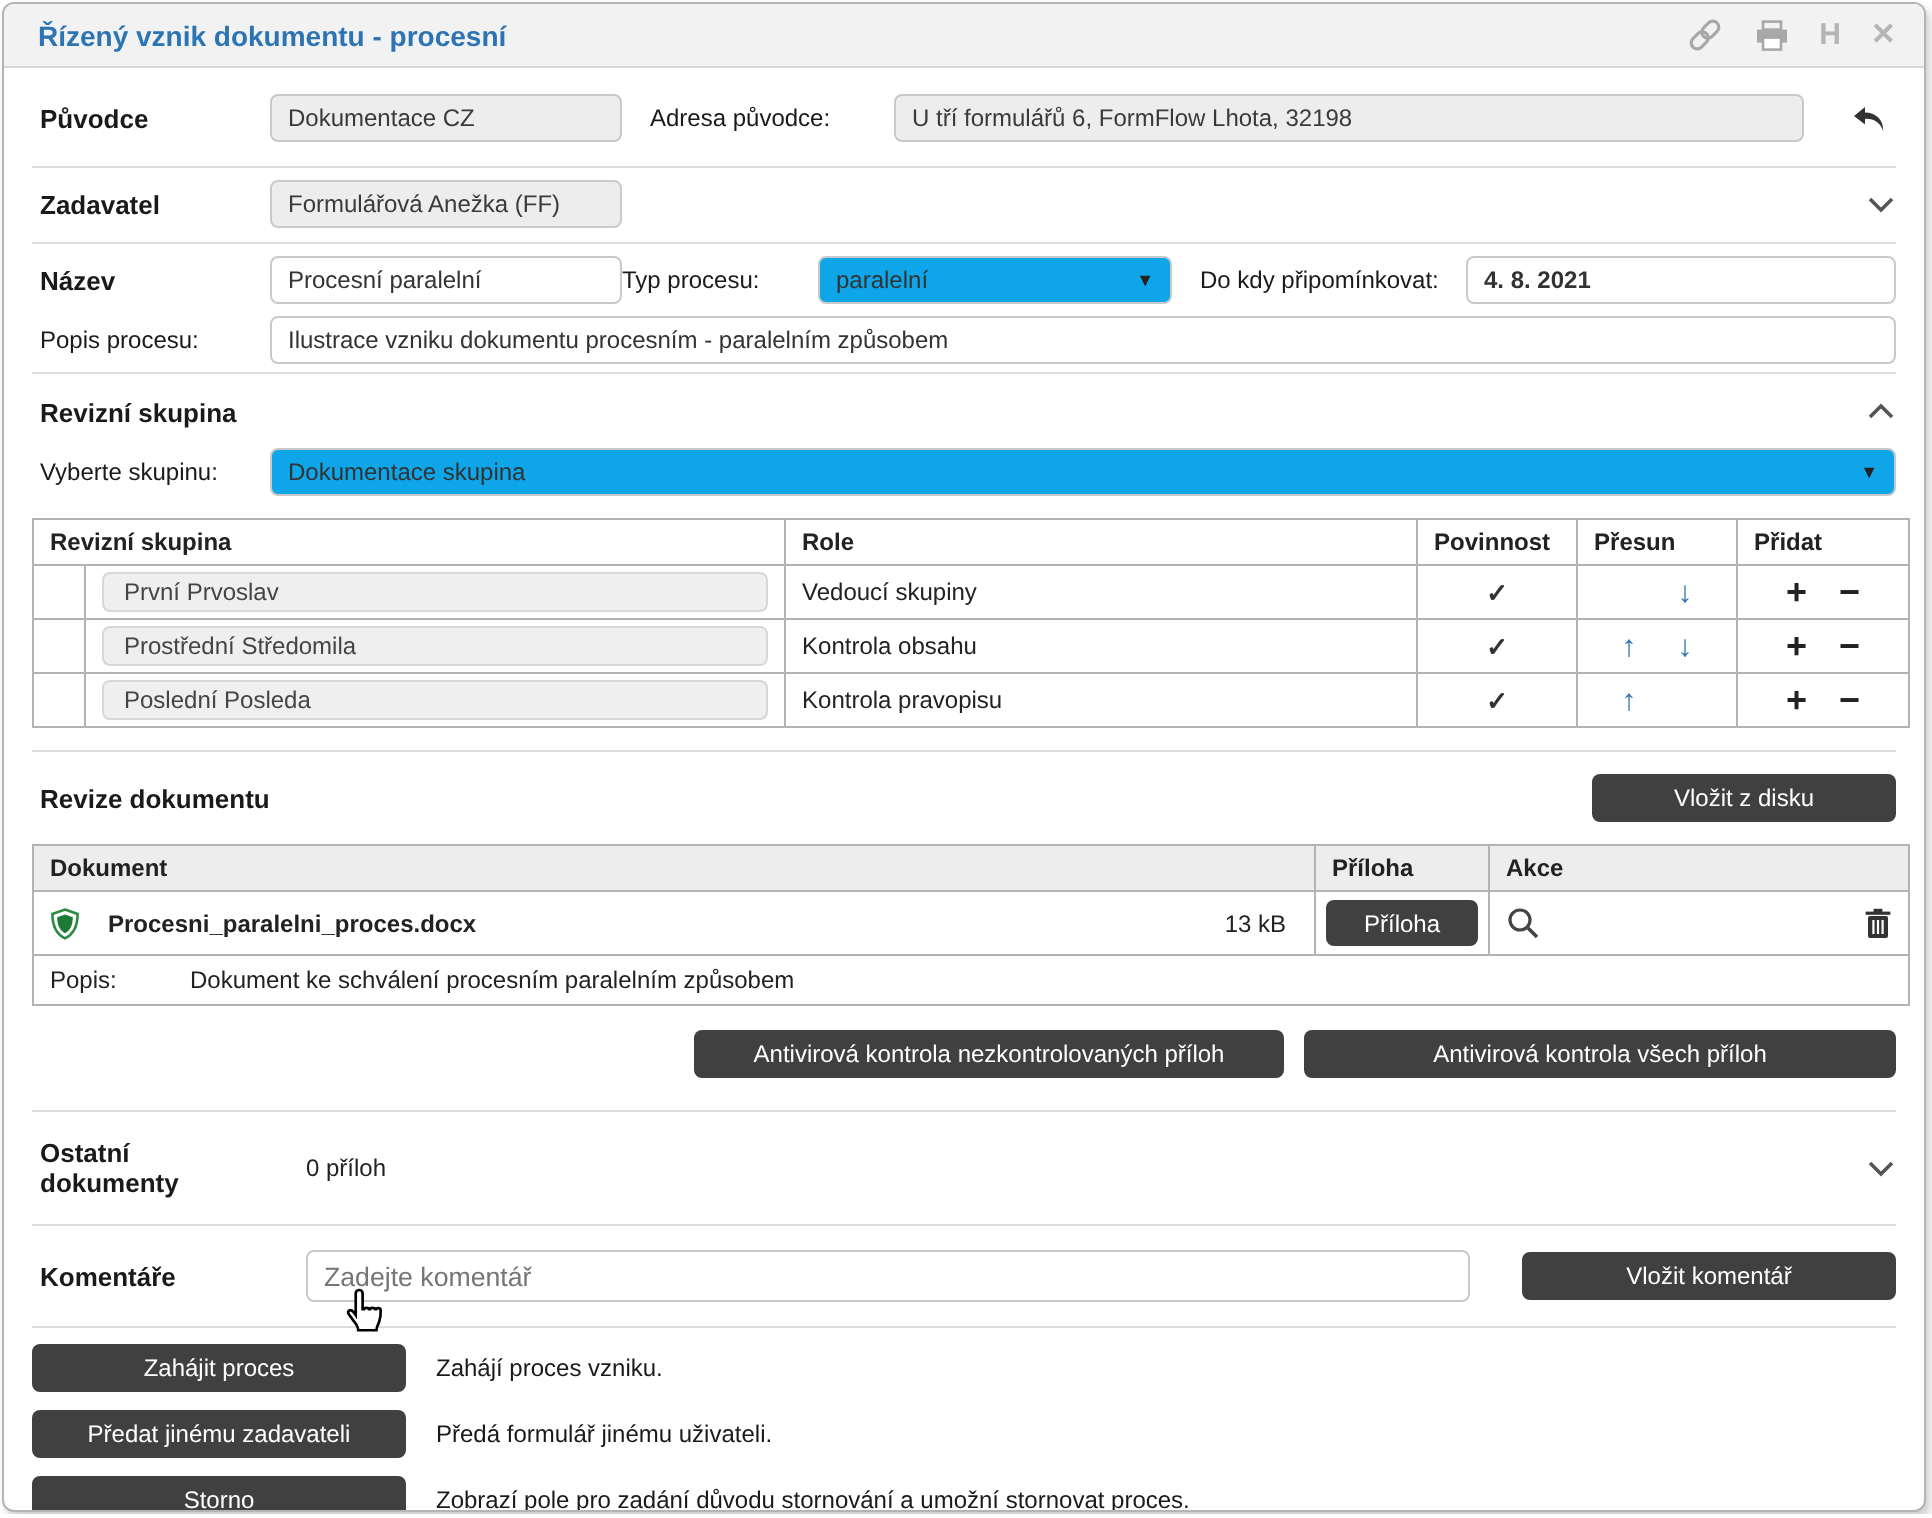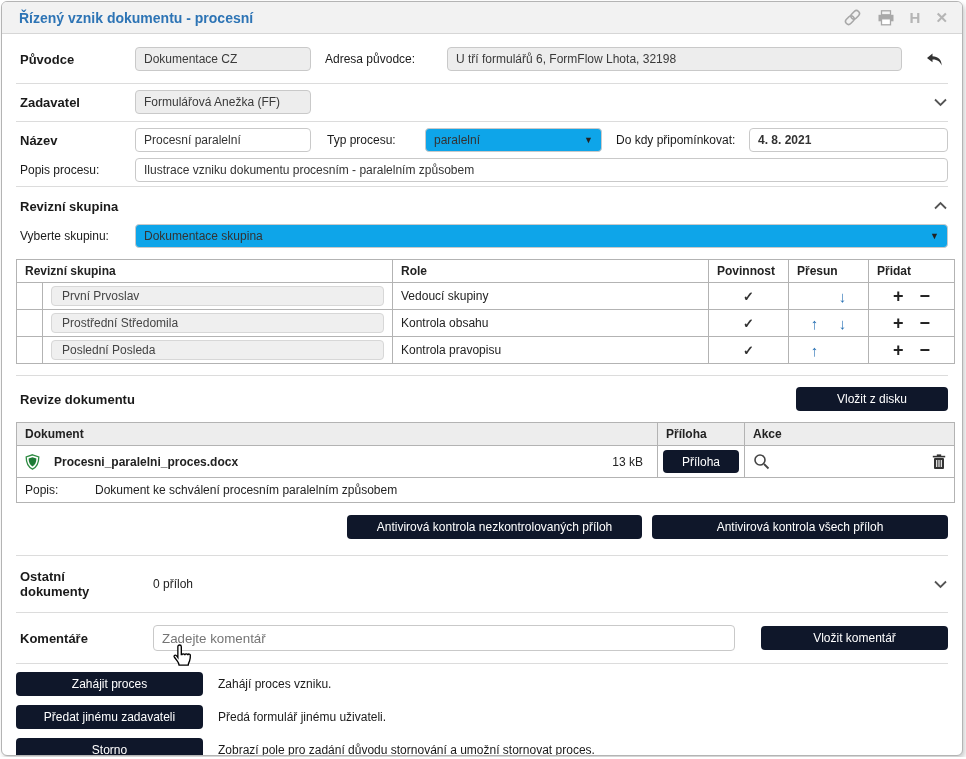--- a/index.html
+++ b/index.html
@@ -23,21 +23,21 @@
   .sect{border-bottom:1px solid #dcdcdc;}
   .frow{display:flex;align-items:center;}
   .lbl-main{width:119px;font-weight:bold;font-size:13px;color:#1a1a1a;flex:none;padding-left:4px;}
   .lbl{color:#1a1a1a;}
   .input{height:24px;line-height:22px;border:1px solid #c9c9c9;border-radius:4px;
     padding:0 8px;background:#fff;color:#333;white-space:nowrap;overflow:hidden;}
   .input.ro{background:#ededed;color:#3a3a3a;}
   .select{height:24px;line-height:22px;border:1px solid #c9c9c9;border-radius:4px;
     background:#0ea5e9;color:#333;display:flex;align-items:center;padding:0 8px;cursor:pointer;}
   .select .caret{margin-left:auto;font-size:9px;color:#222;}
-  .btn{background:#0f172a;color:#fff;border:none;border-radius:4px;height:24px;
+  .btn{background:#404040;color:#fff;border:none;border-radius:4px;height:24px;
     font-family:"Liberation Sans",sans-serif;font-size:12px;cursor:pointer;
     display:flex;align-items:center;justify-content:center;padding:0 12px;}
   .chev{margin-left:auto;display:flex;cursor:pointer;flex:none;}
   .heading{font-weight:bold;font-size:13px;color:#1a1a1a;}
   
   table{border-collapse:collapse;table-layout:fixed;width:938px;}
   td,th{border:1px solid #b3b3b3;padding:0 8px;font-size:12px;overflow:hidden;}
   th{text-align:left;font-weight:bold;height:23px;}
   .rg-table td{height:27px;}
   .pill{background:#efefef;border:1px solid #d7d7d7;border-radius:4px;height:20px;
@@ -113,21 +113,21 @@
         <svg width="15" height="10" viewBox="0 0 15 10">
             <polyline points="2,2.5 7.5,8 13,2.5" fill="none" stroke="#555" stroke-width="1.8"></polyline>
           </svg>
       </span>
     </div>
 
     <div class="sect" style="padding:6px 0 4px 0;">
       <div class="frow">
         <span class="lbl-main">Název</span>
         <span class="input" style="width:176px;">Procesní paralelní</span>
-        <span class="lbl" style="margin-left:16px;width:98px;">Typ procesu:</span>
+        <span class="lbl" style="width:98px;">Typ procesu:</span>
         <span class="select" style="width:177px;">
           <span>paralelní</span>
           <span class="caret">▼</span>
         </span>
         <span class="lbl" style="margin-left:14px;width:133px;">Do kdy připomínkovat:</span>
         <span class="input" style="flex:1;font-weight:bold;">4. 8. 2021</span>
       </div>
       <div class="frow" style="margin-top:6px;">
         <span class="lbl" style="width:119px;flex:none;padding-left:4px;">Popis procesu:</span>
         <span class="input" style="flex:1;">Ilustrace vzniku dokumentu procesním - paralelním způsobem</span>

